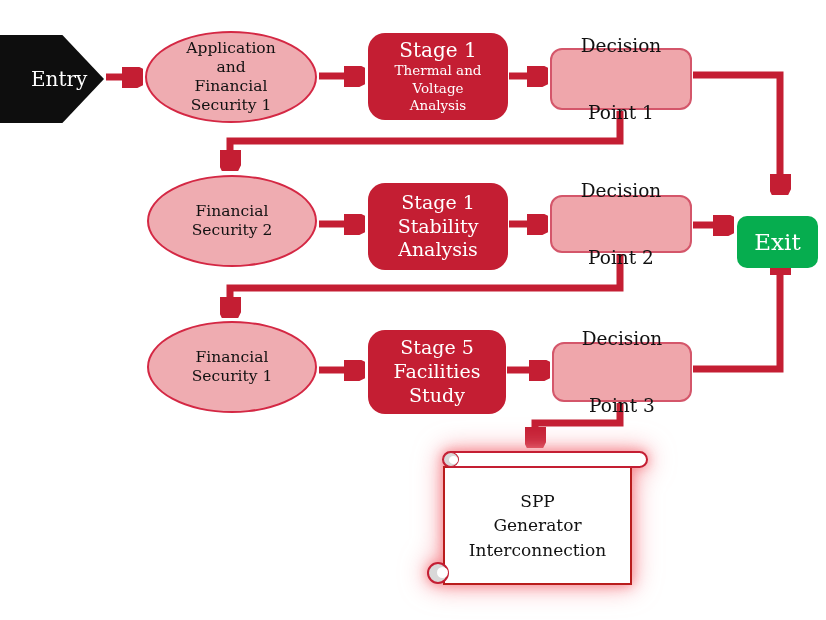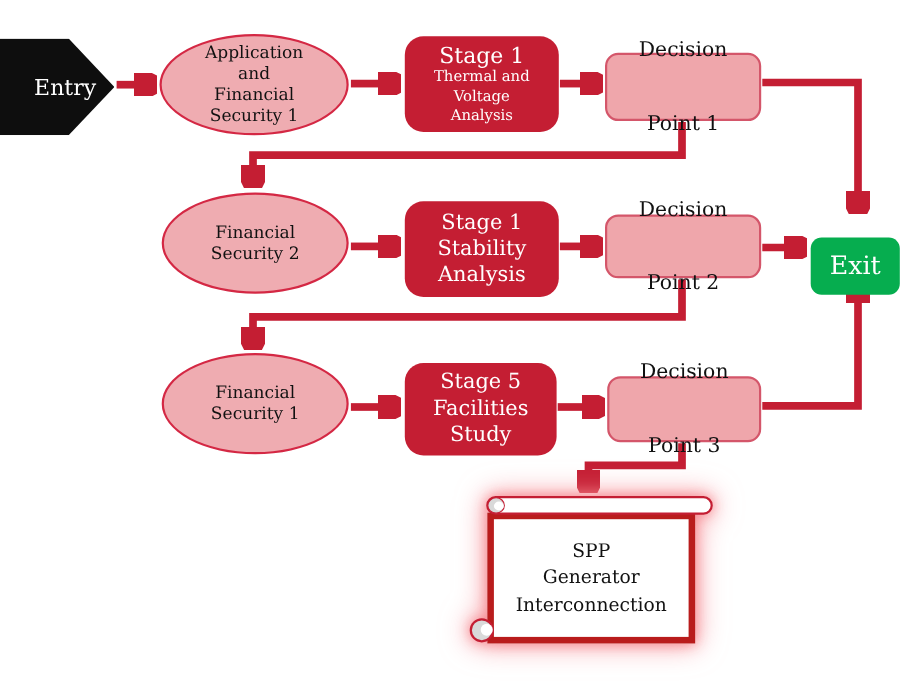--- a/index.html
+++ b/index.html
@@ -44,21 +44,21 @@
   .scroll{
     position:absolute;left:425px;top:445px;width:230px;height:150px;
     filter:drop-shadow(0 0 6px rgba(245,134,141,.95)) drop-shadow(0 0 12px rgba(245,134,141,.75));
   }
   .scroll-tube{
     position:absolute;left:17px;top:6px;width:206px;height:17px;background:#fff;
     border:2px solid #C41E33;border-radius:10px;box-sizing:border-box;
   }
   .scroll-body{
     position:absolute;left:18px;top:21px;width:189px;height:119px;background:#fff;
-    border:6px solid #b91c1c;box-sizing:border-box;
+    border:2px solid #b91c1c;box-sizing:border-box;
     display:flex;flex-direction:column;align-items:center;justify-content:center;
     font-size:17px;line-height:1.45;text-align:center;
   }
   .curl{
     position:absolute;border-radius:50%;background:#D9D9D9;border:2px solid #C41E33;box-sizing:border-box;
   }
   .curl-inner{position:absolute;border-radius:50%;background:#fff;}
   .curl-top{left:18px;top:7px;width:16px;height:15px;border-width:1.5px;}
   .curl-top .curl-inner{left:5px;top:3px;width:9px;height:8px;}
   .curl-bottom{left:2px;top:117px;width:22px;height:22px;}

